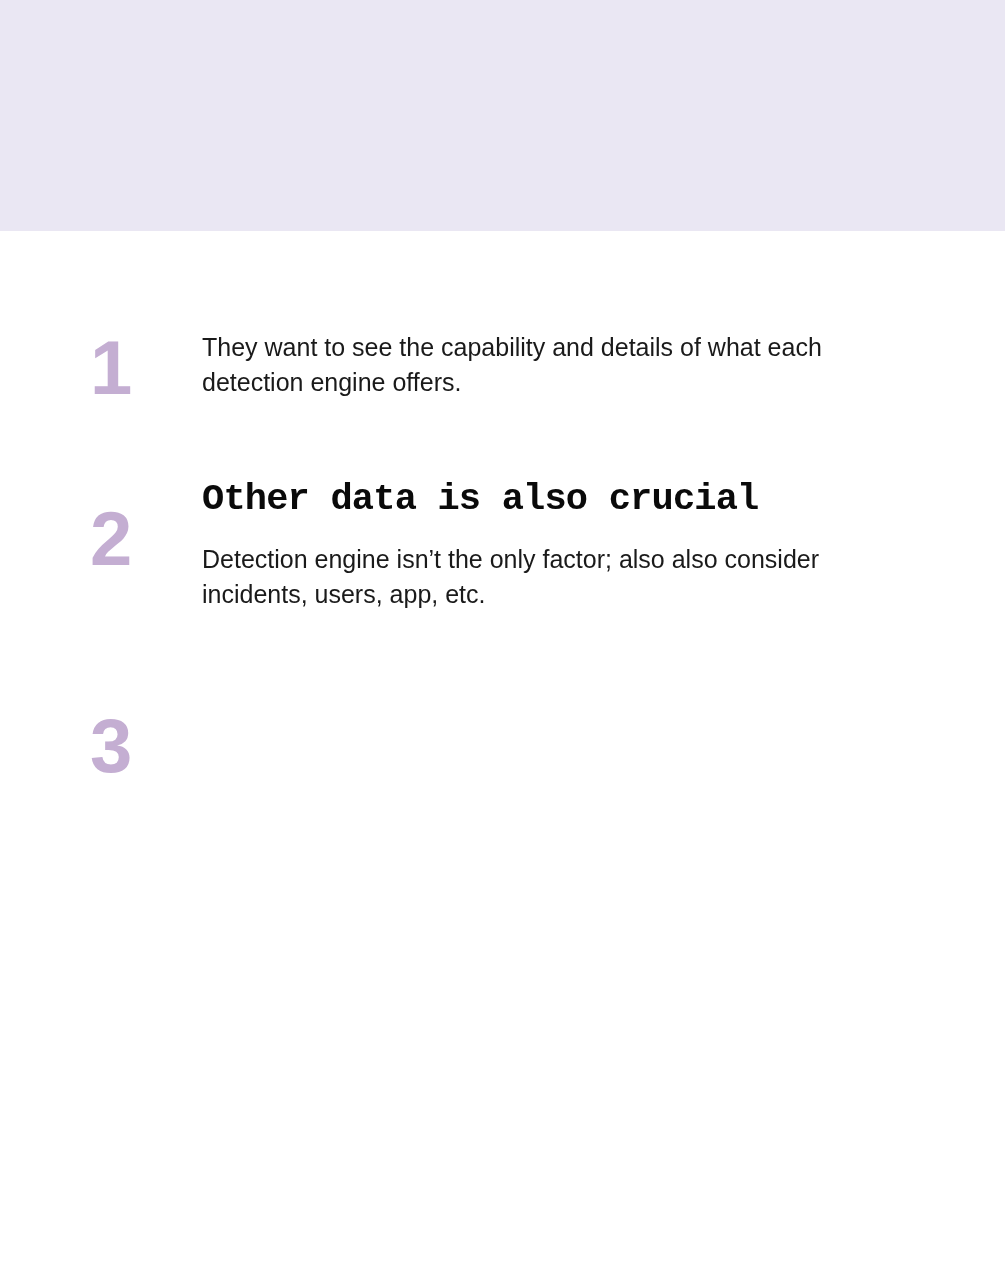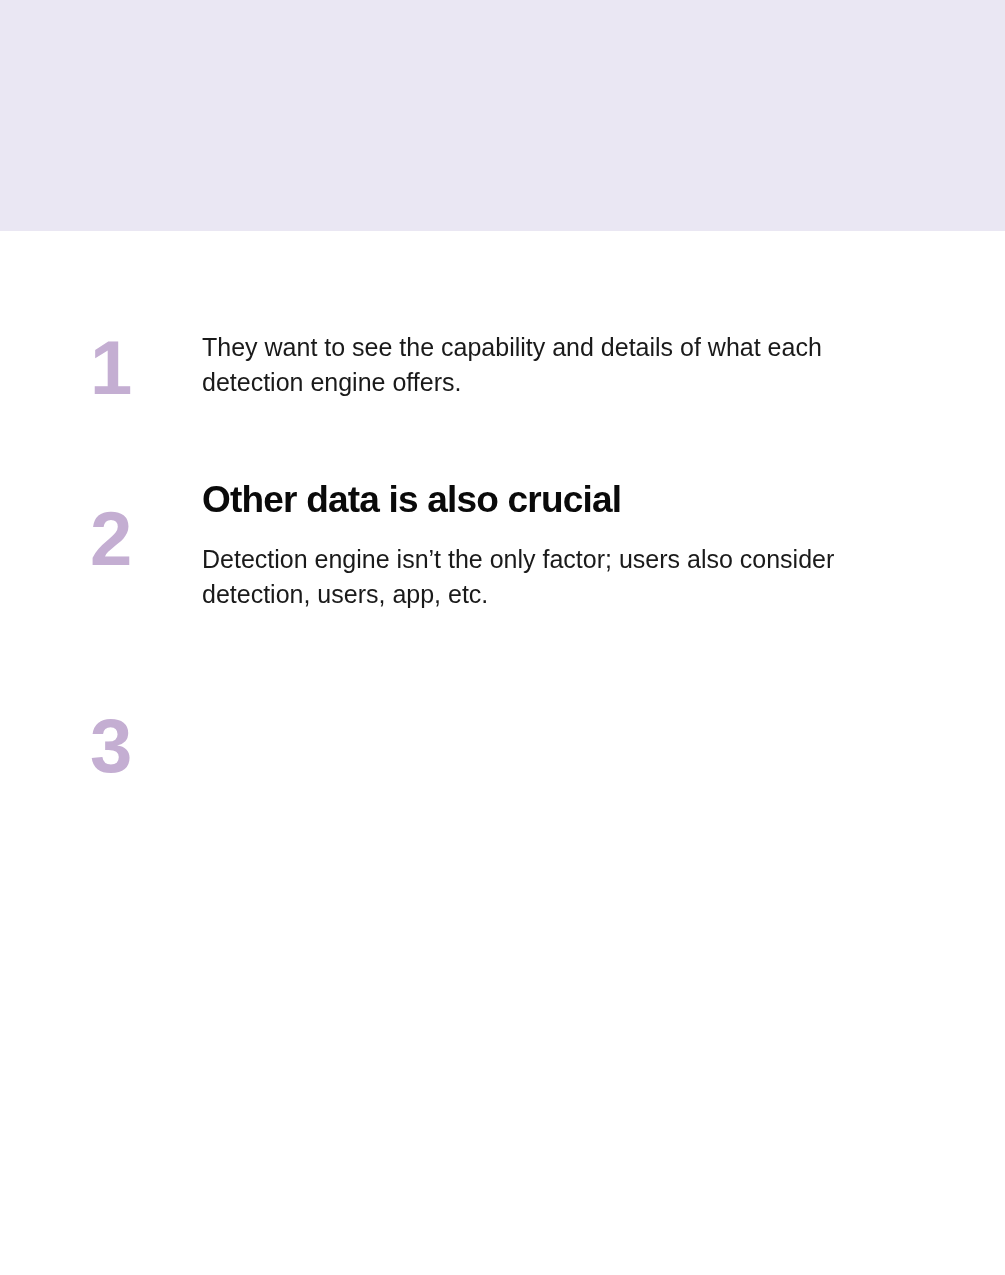--- a/index.html
+++ b/index.html
@@ -73,20 +73,21 @@
     margin: 0;
     max-width: 710px;
   }
   .item-2 .number,
   .item-3 .number {
     margin-top: 26px;
   }
   .item-2 .item-title,
   .item-3 .item-title {
     margin-bottom: 20px;
+    font-family: Liberation Mono, monospace;
   }
 </style>
 </head>
 <body>
 
 <div class="page">
 
   <div class="header-band"></div>
 
   <div class="content">
@@ -95,21 +96,21 @@
       <div class="number">1</div>
       <div class="texts">
         <p class="item-desc">They want to see the capability and details of what each detection engine offers.</p>
       </div>
     </div>
 
     <div class="item item-2">
       <div class="number">2</div>
       <div class="texts">
         <h2 class="item-title">Other data is also crucial</h2>
-        <p class="item-desc">Detection engine isn’t the only factor; users also consider detection, users, app, etc.</p>
+        <p class="item-desc">Detection engine isn’t the only factor; also also consider incidents, users, app, etc.</p>
       </div>
     </div>
 
     <div class="item item-3">
       <div class="number">3</div>
     </div>
 
   </div>
 </div>
 

